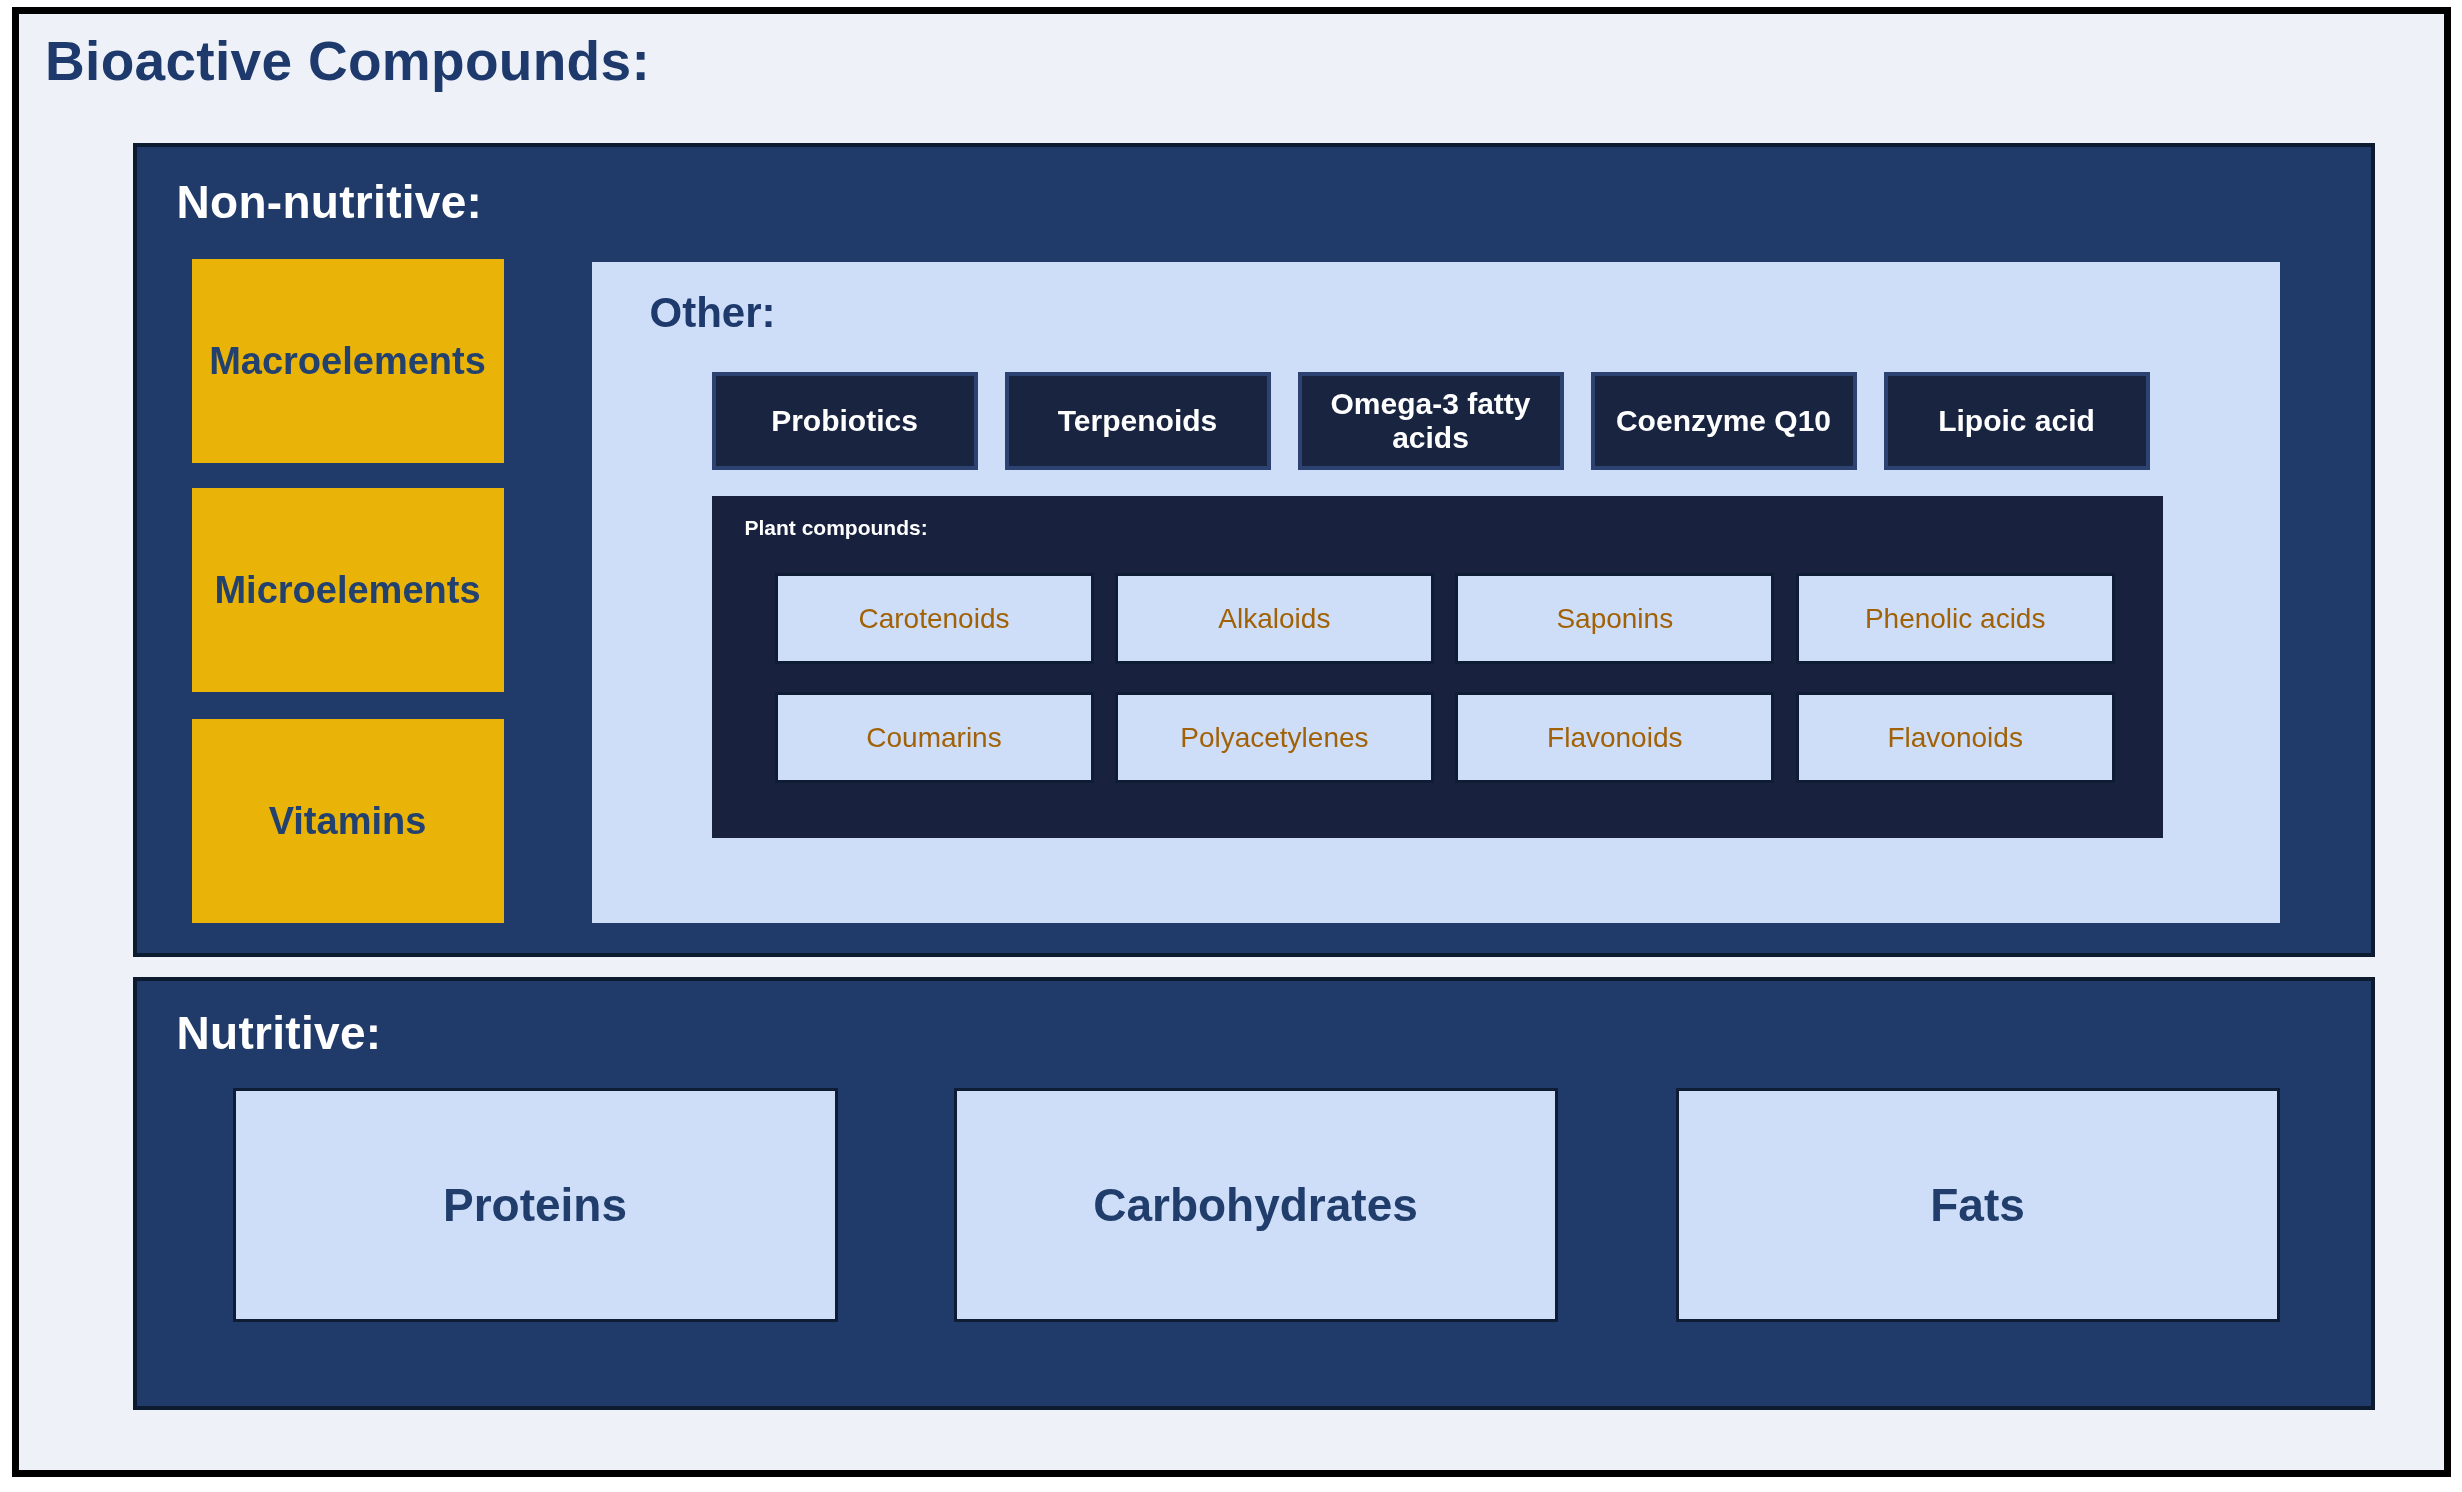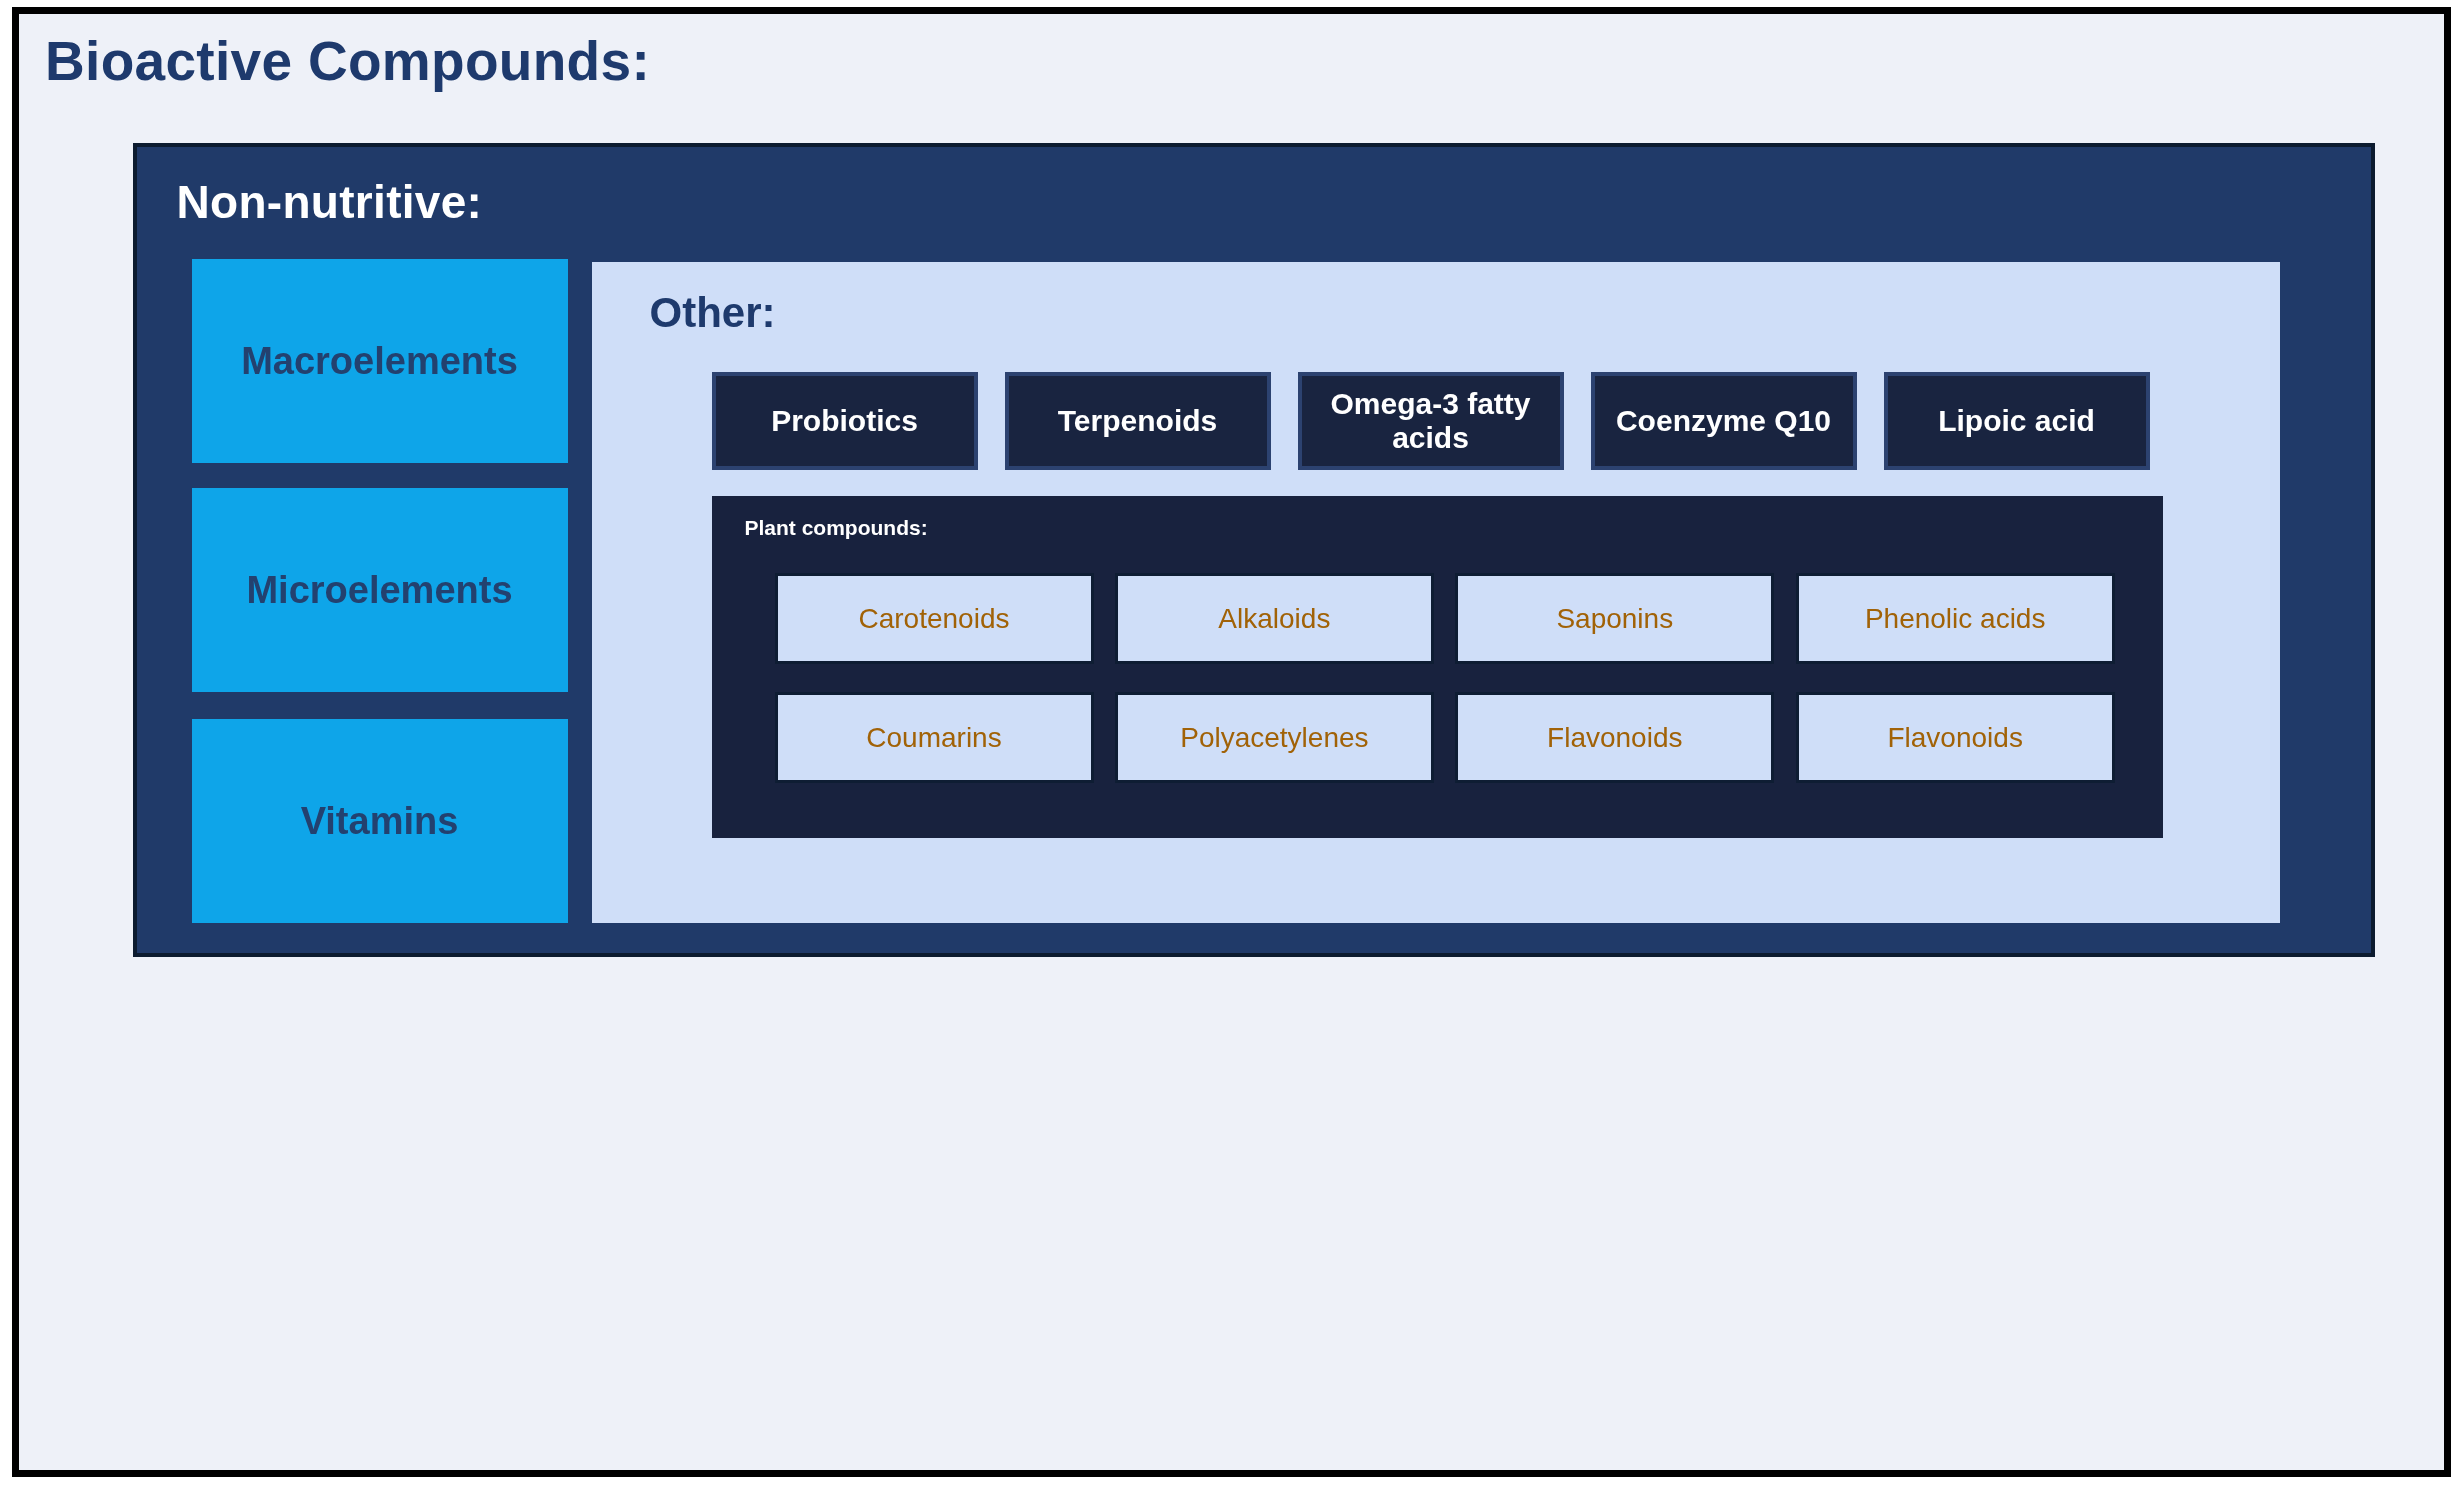--- a/index.html
+++ b/index.html
@@ -60,23 +60,23 @@
     font-weight: 700;
     color: #ffffff;
     letter-spacing: 0.3px;
   }
   .heading-nonnutritive { left: 40px; top: 28px; }
   .heading-nutritive    { left: 40px; top: 25.4px; }
 
   .mineral-box {
     position: absolute;
     left: 55px;
-    width: 376px;
+    width: 312px;
     height: 204px;
-    background: #0ea5e9;
+    background: #eab308;
     display: flex;
     align-items: center;
     justify-content: center;
     font-size: 38px;
     font-weight: 700;
     color: #23416f;
     text-align: center;
   }
   .mineral-1 { top: 112px; }
   .mineral-2 { top: 341px; }
@@ -216,16 +216,23 @@
             <div class="plant-box">Phenolic acids</div>
             <div class="plant-box">Coumarins</div>
             <div class="plant-box">Polyacetylenes</div>
             <div class="plant-box">Flavonoids</div>
             <div class="plant-box">Flavonoids</div>
           </div>
         </div>
       </div>
     </section>
 
+    <section class="panel panel-nutritive">
+      <h2 class="panel-heading heading-nutritive">Nutritive:</h2>
+
+      <div class="nutrient-box nutrient-1">Proteins</div>
+      <div class="nutrient-box nutrient-2">Carbohydrates</div>
+      <div class="nutrient-box nutrient-3">Fats</div>
+    </section>
 
   </div>
 </div>
 
 
 </body></html>

